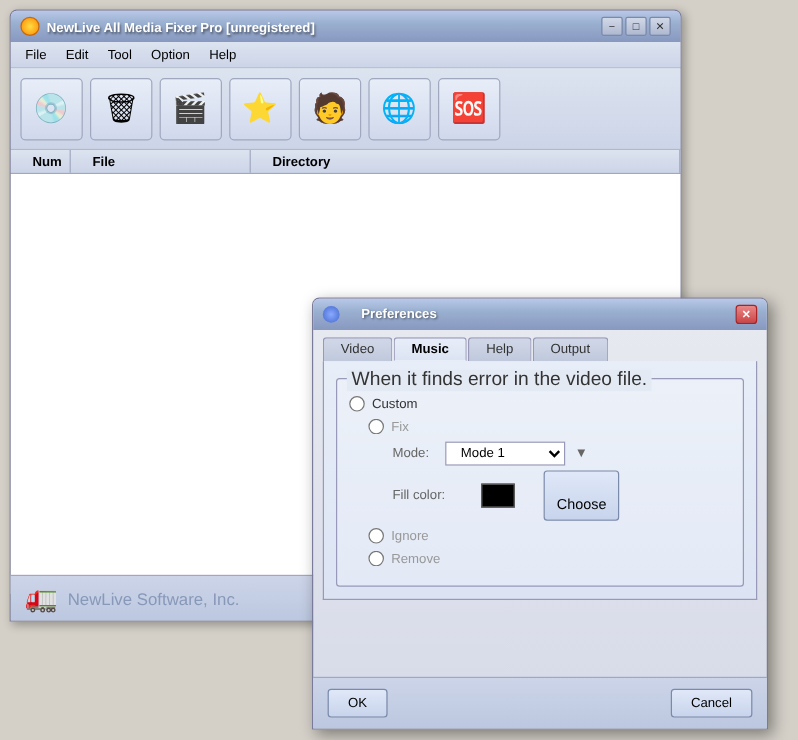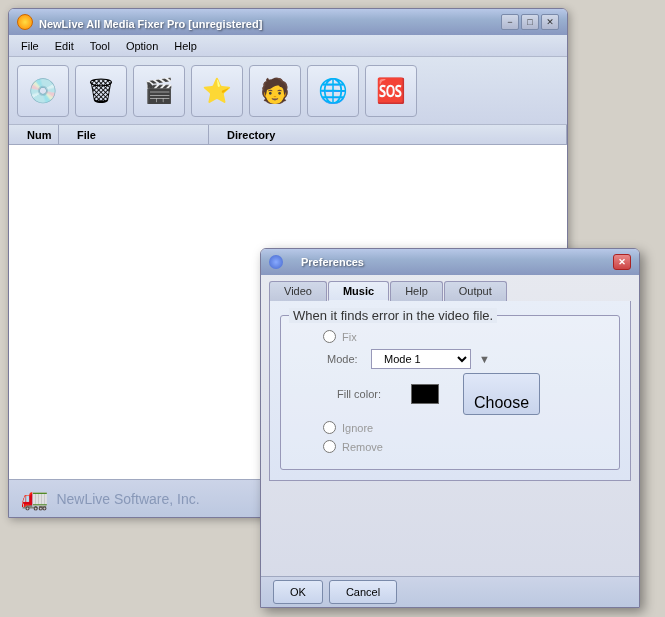--- a/index.html
+++ b/index.html
@@ -270,21 +270,21 @@
       position: relative;
       background: rgba(255,255,255,0.2);
     }
 
     .group-label {
       position: absolute;
       top: -8px;
       left: 8px;
       background: #e4eaf4;
       padding: 0 4px;
-      font-size: 13px;
+      font-size: 16px;
       color: #333;
       text-align: right;
     }
 
     .radio-row {
       display: flex;
       align-items: center;
       gap: 6px;
       margin: 6px 0;
     }
@@ -298,21 +298,21 @@
     .radio-label {
       font-size: 11px;
       color: #333;
     }
 
     .radio-label.disabled {
       color: #999;
     }
 
     .indent {
-      margin-left: 32px;
+      margin-left: 16px;
     }
 
     .mode-row {
       display: flex;
       align-items: center;
       gap: 8px;
       margin: 4px 0 4px 36px;
     }
 
     .mode-label {
@@ -327,21 +327,21 @@
       background: white;
       border: 1px solid #9898b8;
       font-size: 11px;
       padding: 0 8px;
     }
 
     .color-row {
       display: flex;
       align-items: center;
       gap: 24px;
-      margin: 4px 0 4px 46px;
+      margin: 4px 0 4px 36px;
     }
 
     .color-label {
       font-size: 11px;
       color: #666;
       width: 50px;
     }
 
     .color-swatch {
       width: 28px;
@@ -350,36 +350,36 @@
       border: 1px solid #666;
     }
 
     .choose-btn {
       padding: 20px 10px;
       height: 22px;
       background: linear-gradient(to bottom, #e0e8f8, #c8d4ec);
       border: 1px solid #7a8aaa;
       border-radius: 3px;
       cursor: pointer;
-      font-size: 16px;
+      font-size: 12px;
       color: #000;
     }
 
     
     .dialog-footer {
       position: absolute;
       bottom: 0;
       left: 0;
       right: 0;
-      height: 31px;
+      height: 43px;
       background: linear-gradient(to bottom, #ccd4e8, #bcc8e0);
       border-top: 1px solid #a0a8c0;
       display: flex;
       align-items: center;
-      justify-content: flex-start;
+      justify-content: space-between;
       padding: 0 12px;
       gap: 6px;
     }
 
     .dialog-btn {
       padding: 3px 16px;
       height: 24px;
       background: linear-gradient(to bottom, #e0e8f8, #c8d4ec);
       border: 1px solid #7a8aaa;
       border-radius: 3px;
@@ -451,20 +451,24 @@
     <div class="tab active">Music</div>
     <div class="tab">Help</div>
     <div class="tab">Output</div>
   </div>
 
   <div class="tab-content">
     <div class="group-box">
       <span class="group-label">When it finds error in the video file.</span>
 
 
+      <div class="radio-row">
+        <input type="radio" class="radio-input" name="error_handling" style="">
+        <label class="radio-label">Custom</label>
+      </div>
 
       <div class="radio-row indent">
         <input type="radio" class="radio-input" name="custom_action" style="">
         <label class="radio-label disabled">Fix</label>
       </div>
 
       <div class="mode-row">
         <span class="mode-label">Mode:</span>
         <select class="mode-select">
           <option>Mode 1</option>

